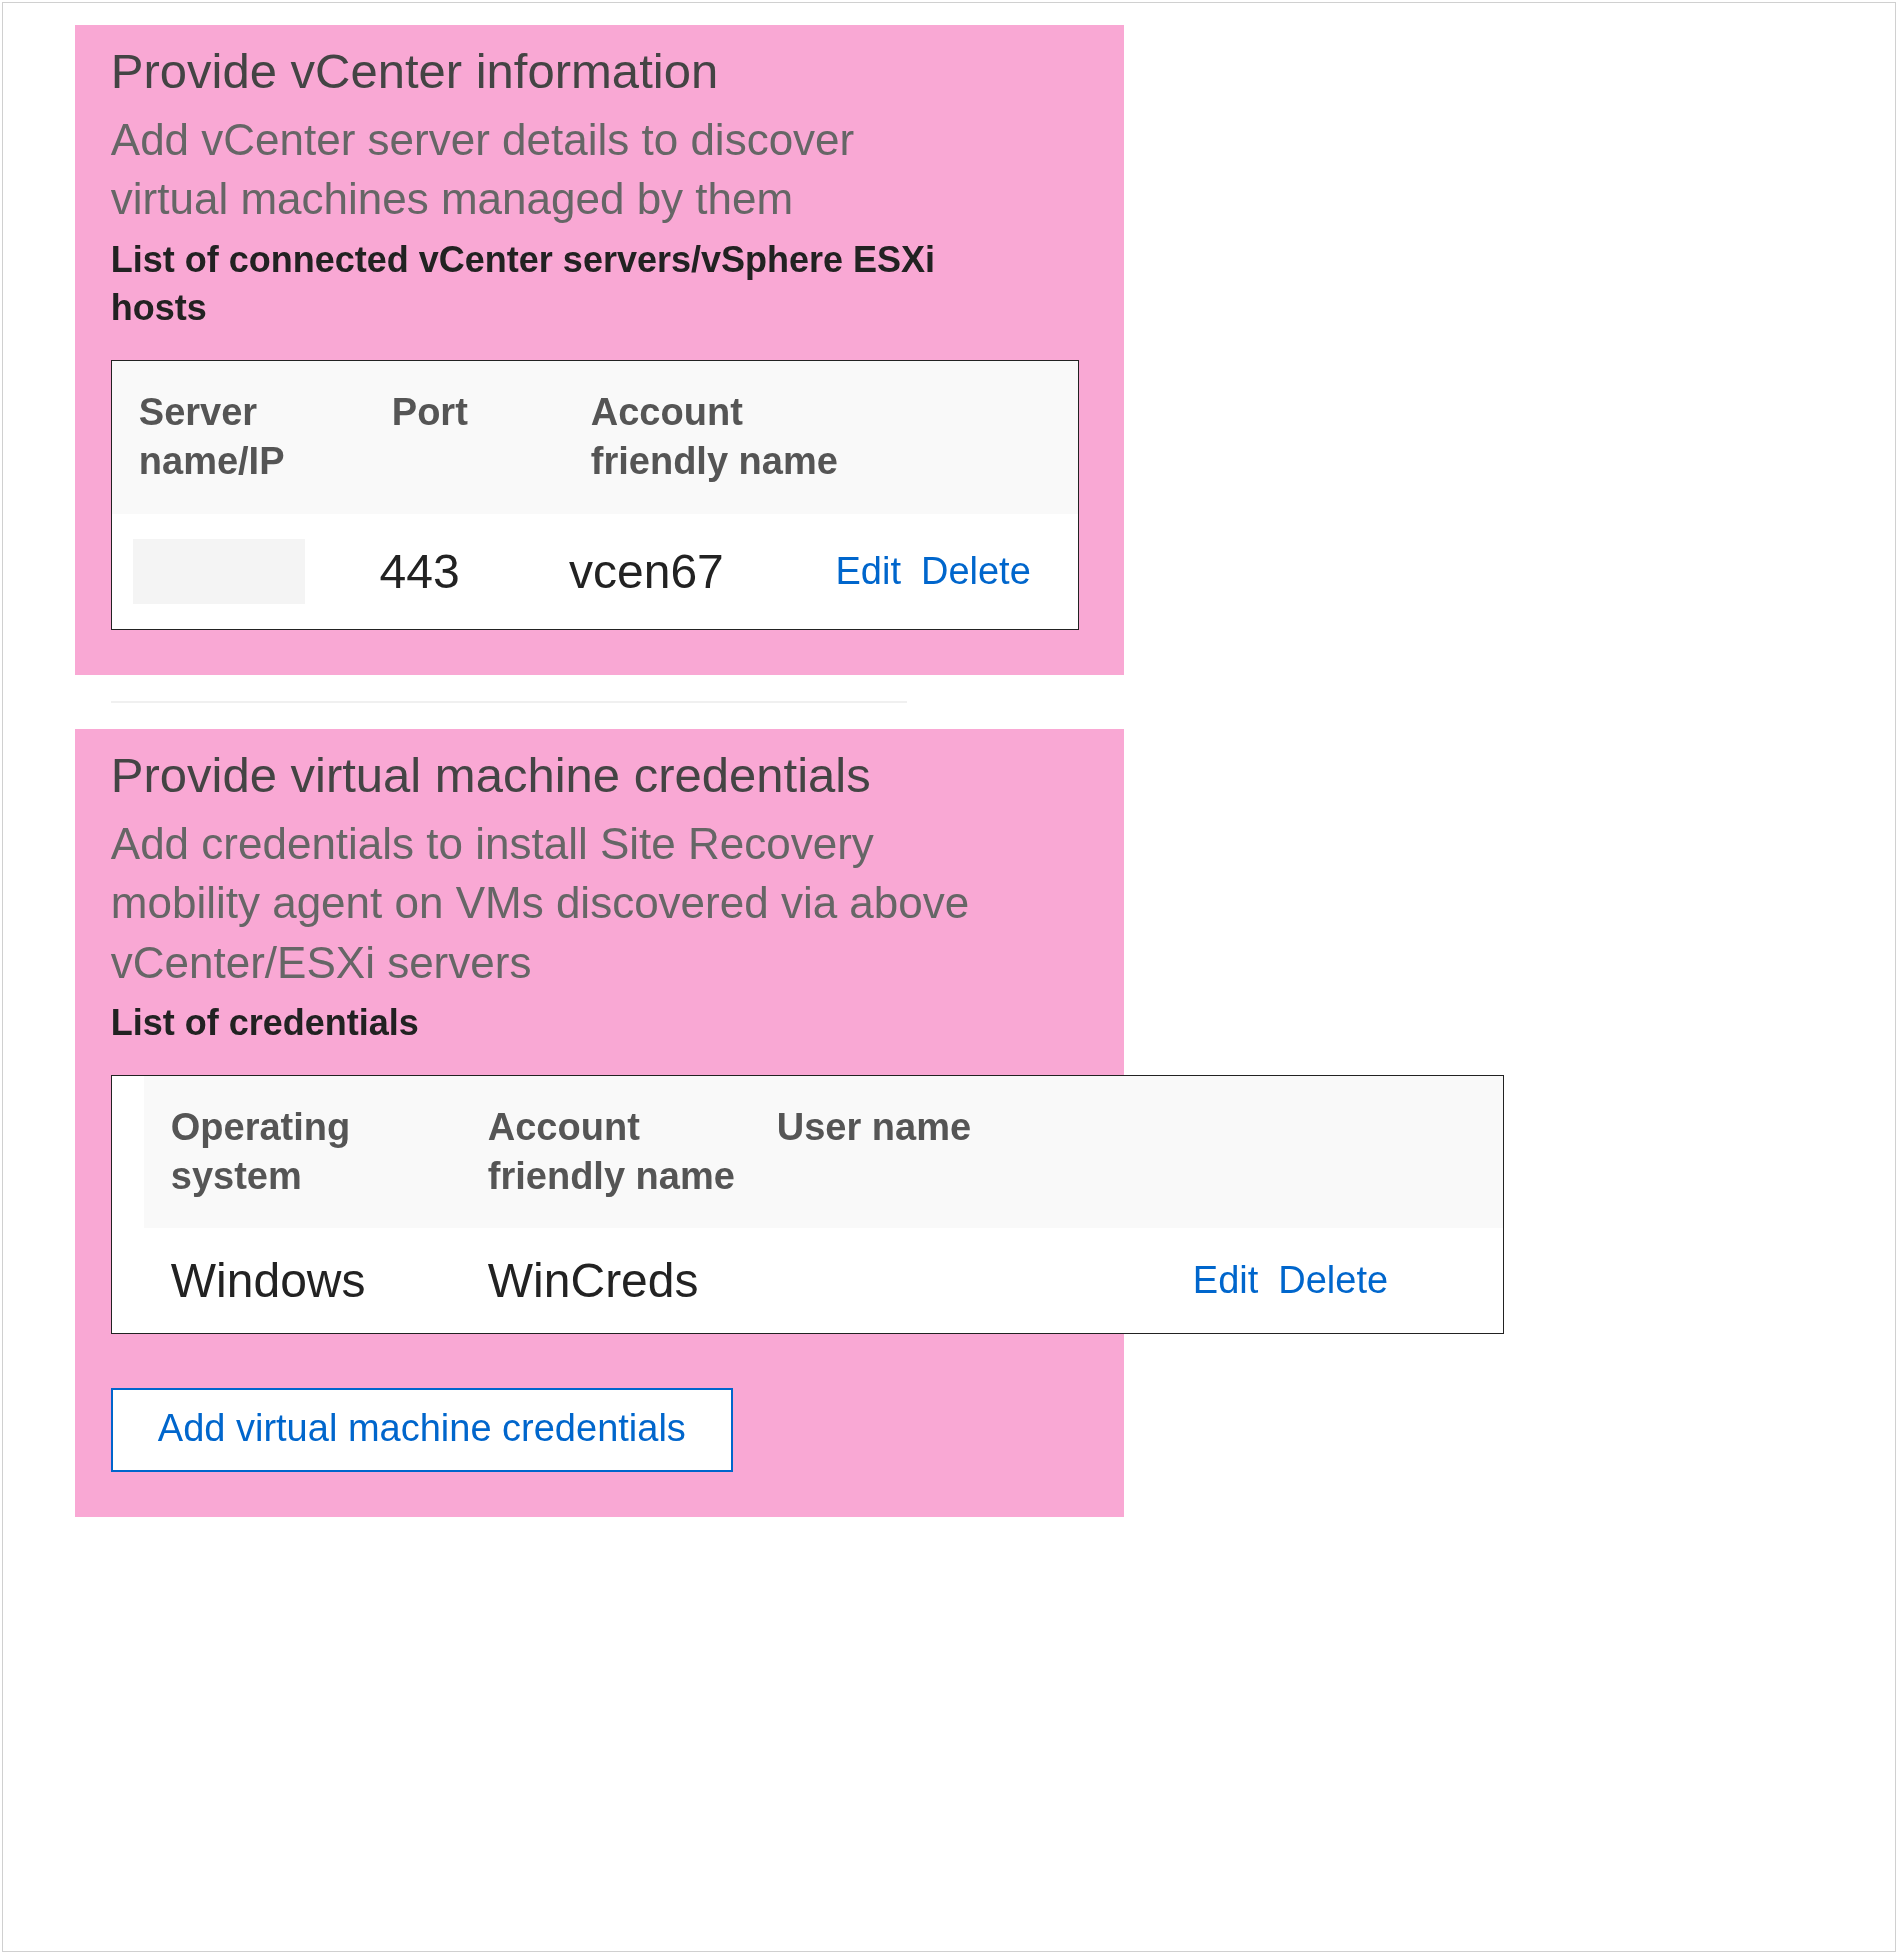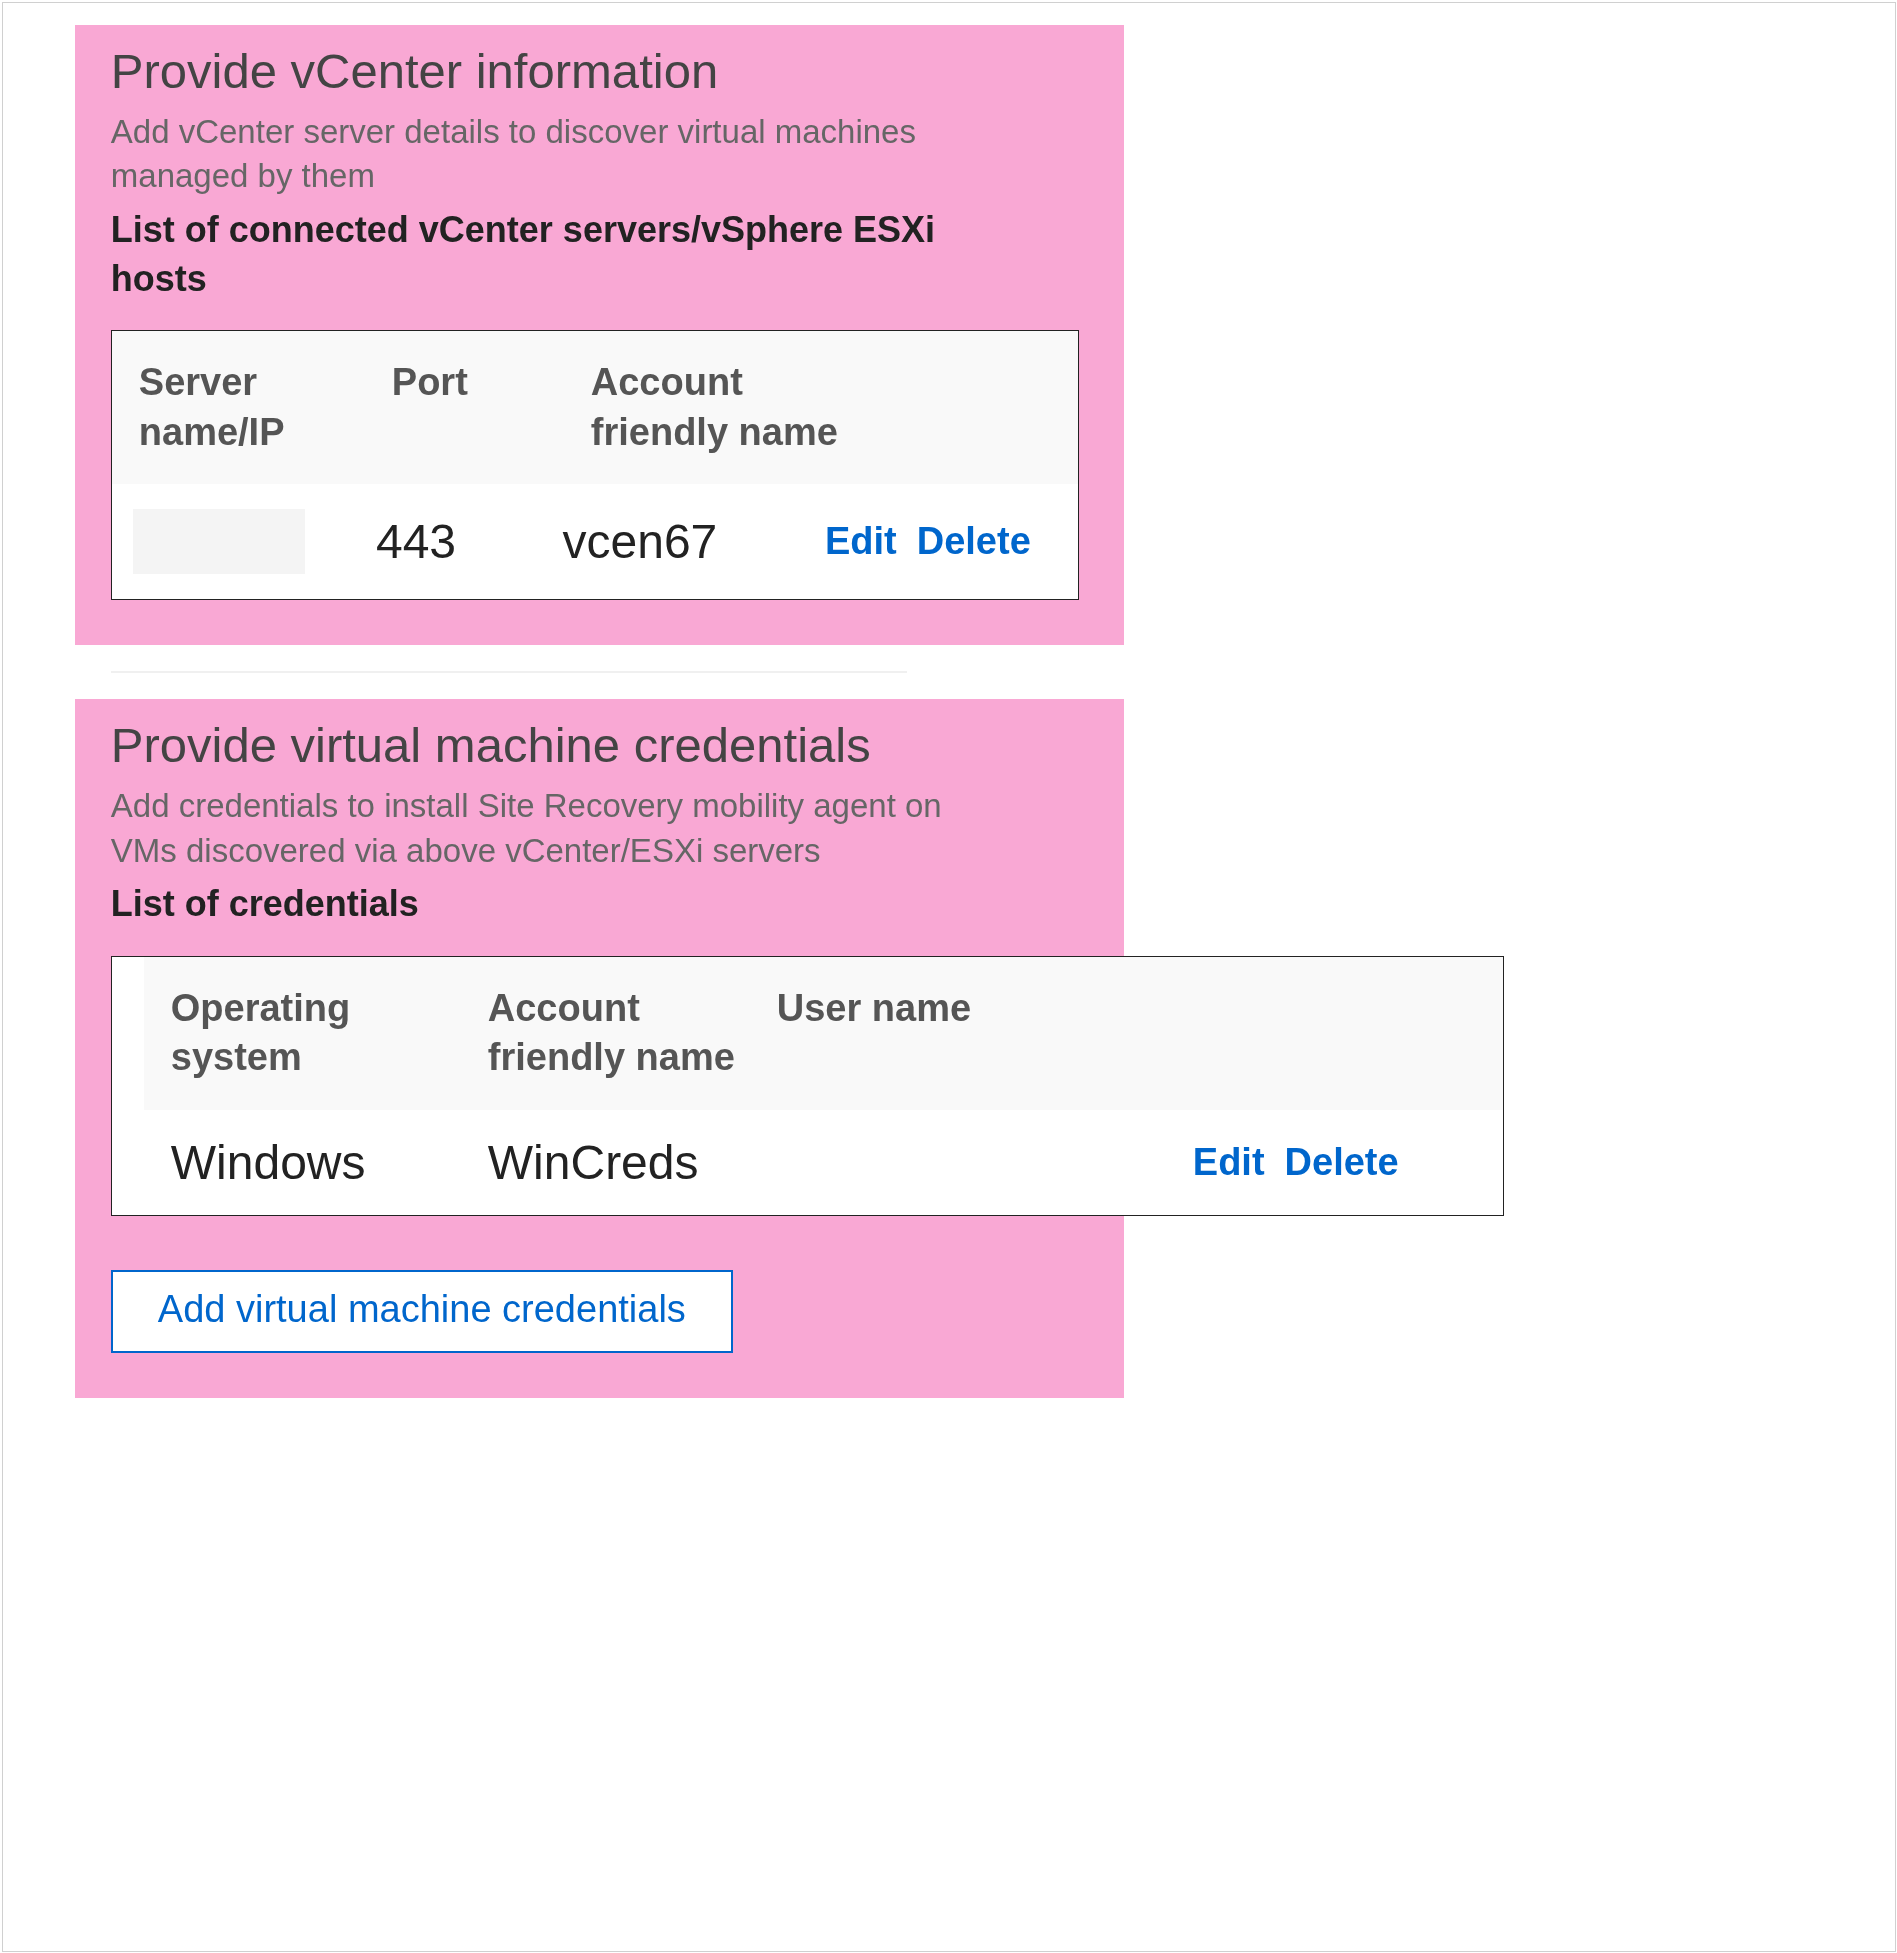--- a/index.html
+++ b/index.html
@@ -43,21 +43,21 @@
       background: #f0f0f0;
       margin-left: 36px;
     }
     .section-title {
       font-size: 49px;
       font-weight: 400;
       color: #444444;
       margin-bottom: 11px;
     }
     .section-desc {
-      font-size: 33px;
+      font-size: 44px;
       font-weight: 400;
       color: #666666;
       line-height: 1.35;
       max-width: 859px;
     }
     .list-label {
       font-size: 36px;
       font-weight: 700;
       color: #222222;
       margin-top: 7.2px;
@@ -99,21 +99,21 @@
     }
     .redacted-cell {
       background: #f4f4f4;
       width: 172px;
       height: 65px;
       margin-left: -5.4px;
     }
     .action-link {
       font-size: 38px;
       color: #0066cc;
-      font-weight: 700;
+      font-weight: 400;
       cursor: pointer;
       margin-right: 20px;
     }
     .add-button {
       display: inline-block;
       border: 2.7px solid #0066cc;
       background: #ffffff;
       color: #0066cc;
       font-size: 38px;
       font-weight: 400;

